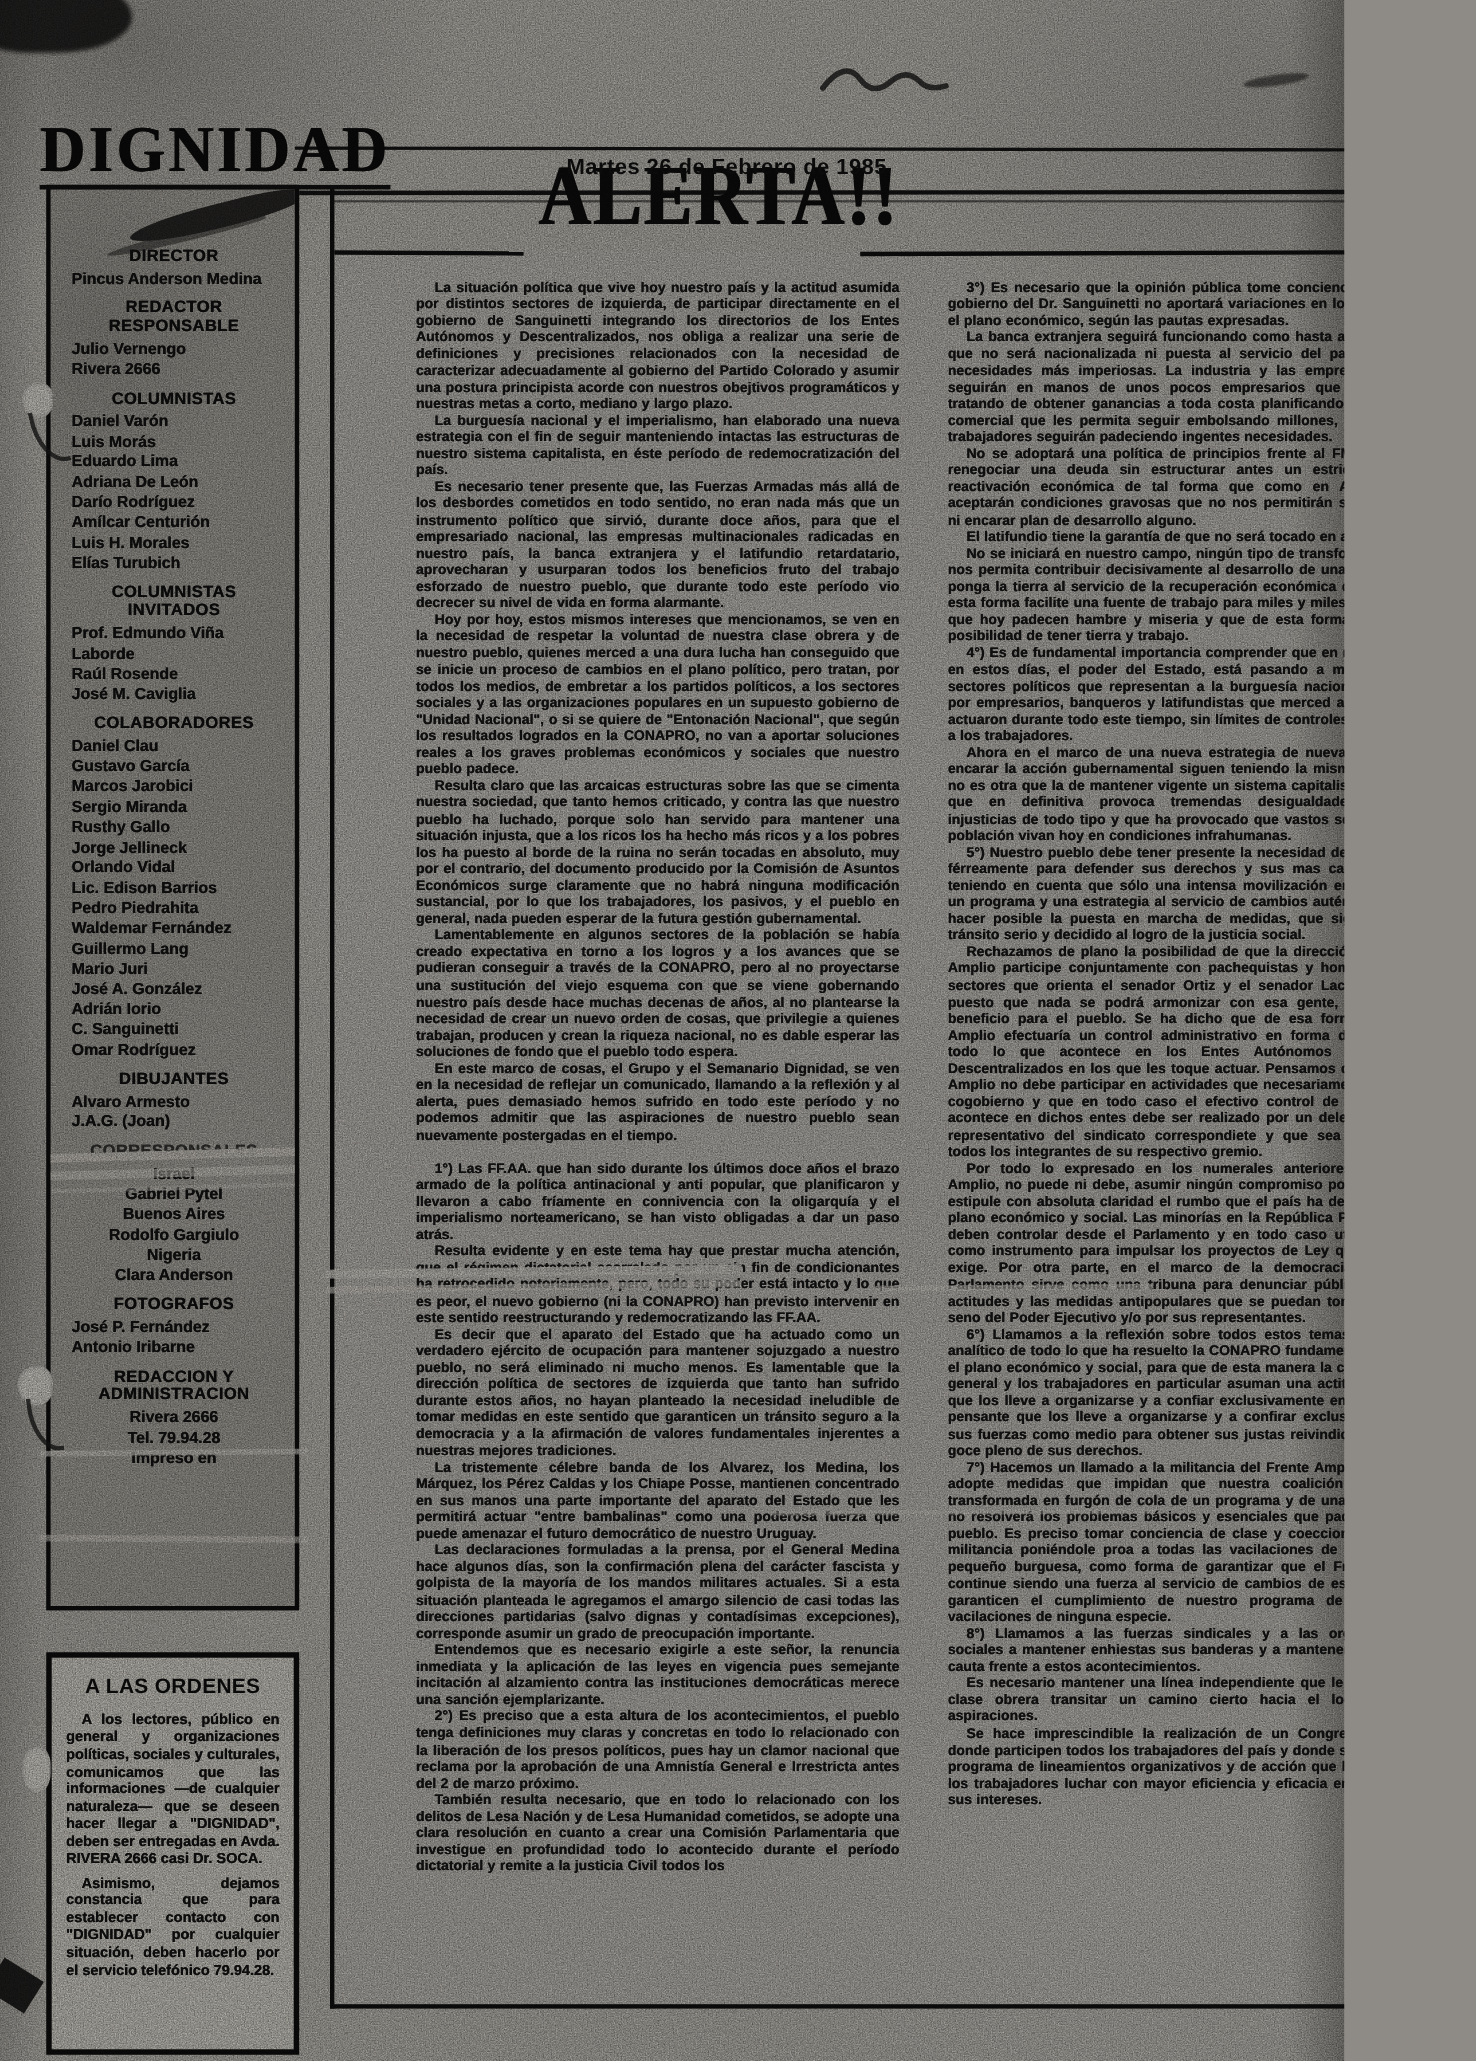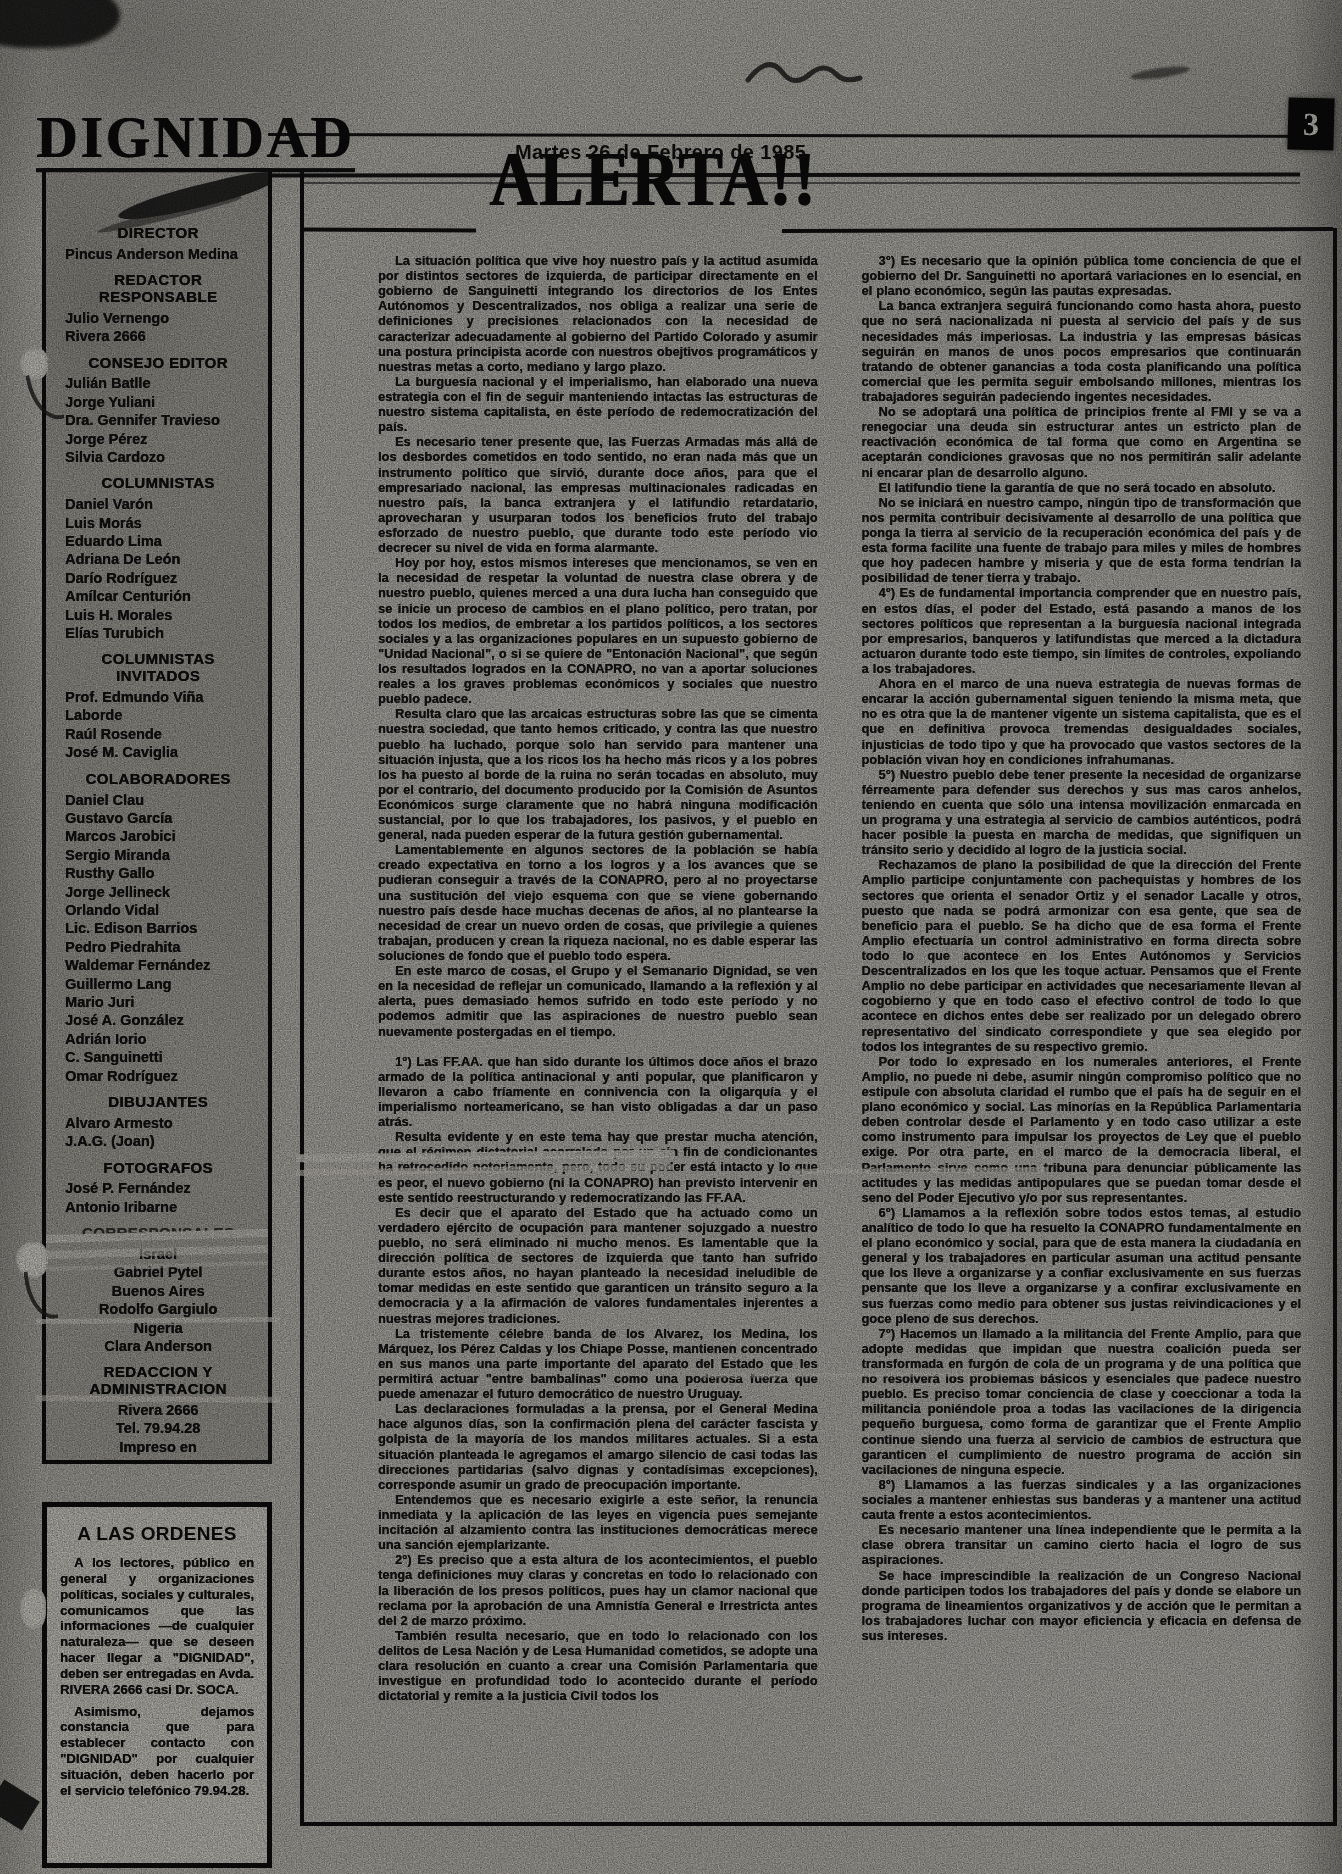--- a/index.html
+++ b/index.html
@@ -1,17 +1,17 @@
 <!DOCTYPE html>
 <html><head>
 <meta charset="utf-8">
 <style>
   html,body{margin:0;padding:0;background:#8e8b86;}
   .page{
-    position:relative; width:1342px; height:1874px; overflow:hidden;
+    position:relative; width:1222px; height:1874px; overflow:hidden;
     font-family:"Liberation Sans", sans-serif; color:#161616;
     background:
       radial-gradient(420px 300px at 10% 2%, rgba(25,25,25,.20), transparent 70%),
       radial-gradient(500px 380px at 96% 6%, rgba(40,40,40,.13), transparent 70%),
       radial-gradient(700px 500px at 50% 40%, rgba(255,255,255,.10), transparent 70%),
       radial-gradient(400px 800px at 1% 60%, rgba(20,20,20,.12), transparent 70%),
       radial-gradient(500px 400px at 85% 92%, rgba(255,255,255,.08), transparent 70%),
       linear-gradient(90deg, rgba(0,0,0,.12), transparent 3%, transparent 96%, rgba(0,0,0,.26)),
       #b7b4ad;
   }
@@ -157,28 +157,20 @@
         <div class="sec">
           <div class="hd">DIRECTOR</div>
           <div class="nm">Pincus Anderson Medina</div>
         </div>
         <div class="sec">
           <div class="hd">REDACTOR RESPONSABLE</div>
           <div class="nm">Julio Vernengo</div>
           <div class="nm">Rivera 2666</div>
         </div>
         <div class="sec">
-          <div class="hd">CONSEJO EDITOR</div>
-          <div class="nm">Julián Batlle</div>
-          <div class="nm">Jorge Yuliani</div>
-          <div class="nm">Dra. Gennifer Travieso</div>
-          <div class="nm">Jorge Pérez</div>
-          <div class="nm">Silvia Cardozo</div>
-        </div>
-        <div class="sec">
           <div class="hd">COLUMNISTAS</div>
           <div class="nm">Daniel Varón</div>
           <div class="nm">Luis Morás</div>
           <div class="nm">Eduardo Lima</div>
           <div class="nm">Adriana De León</div>
           <div class="nm">Darío Rodríguez</div>
           <div class="nm">Amílcar Centurión</div>
           <div class="nm">Luis H. Morales</div>
           <div class="nm">Elías Turubich</div>
         </div>
@@ -205,33 +197,33 @@
           <div class="nm">José A. González</div>
           <div class="nm">Adrián Iorio</div>
           <div class="nm">C. Sanguinetti</div>
           <div class="nm">Omar Rodríguez</div>
         </div>
         <div class="sec">
           <div class="hd">DIBUJANTES</div>
           <div class="nm">Alvaro Armesto</div>
           <div class="nm">J.A.G. (Joan)</div>
         </div>
-        <div class="sec">
-          <div class="hd">FOTOGRAFOS</div>
-          <div class="nm">José P. Fernández</div>
-          <div class="nm">Antonio Iribarne</div>
-        </div>
         <div class="sec center scratched">
           <div class="hd">CORRESPONSALES</div>
           <div class="nm">Israel</div>
           <div class="nm">Gabriel Pytel</div>
           <div class="nm">Buenos Aires</div>
           <div class="nm">Rodolfo Gargiulo</div>
           <div class="nm">Nigeria</div>
           <div class="nm">Clara Anderson</div>
+        </div>
+        <div class="sec">
+          <div class="hd">FOTOGRAFOS</div>
+          <div class="nm">José P. Fernández</div>
+          <div class="nm">Antonio Iribarne</div>
         </div>
         <div class="sec center">
           <div class="hd">REDACCION Y ADMINISTRACION</div>
           <div class="nm">Rivera 2666</div>
           <div class="nm">Tel. 79.94.28</div>
           <div class="nm">Impreso en</div>
         </div>
       </div>
   </aside>
 

